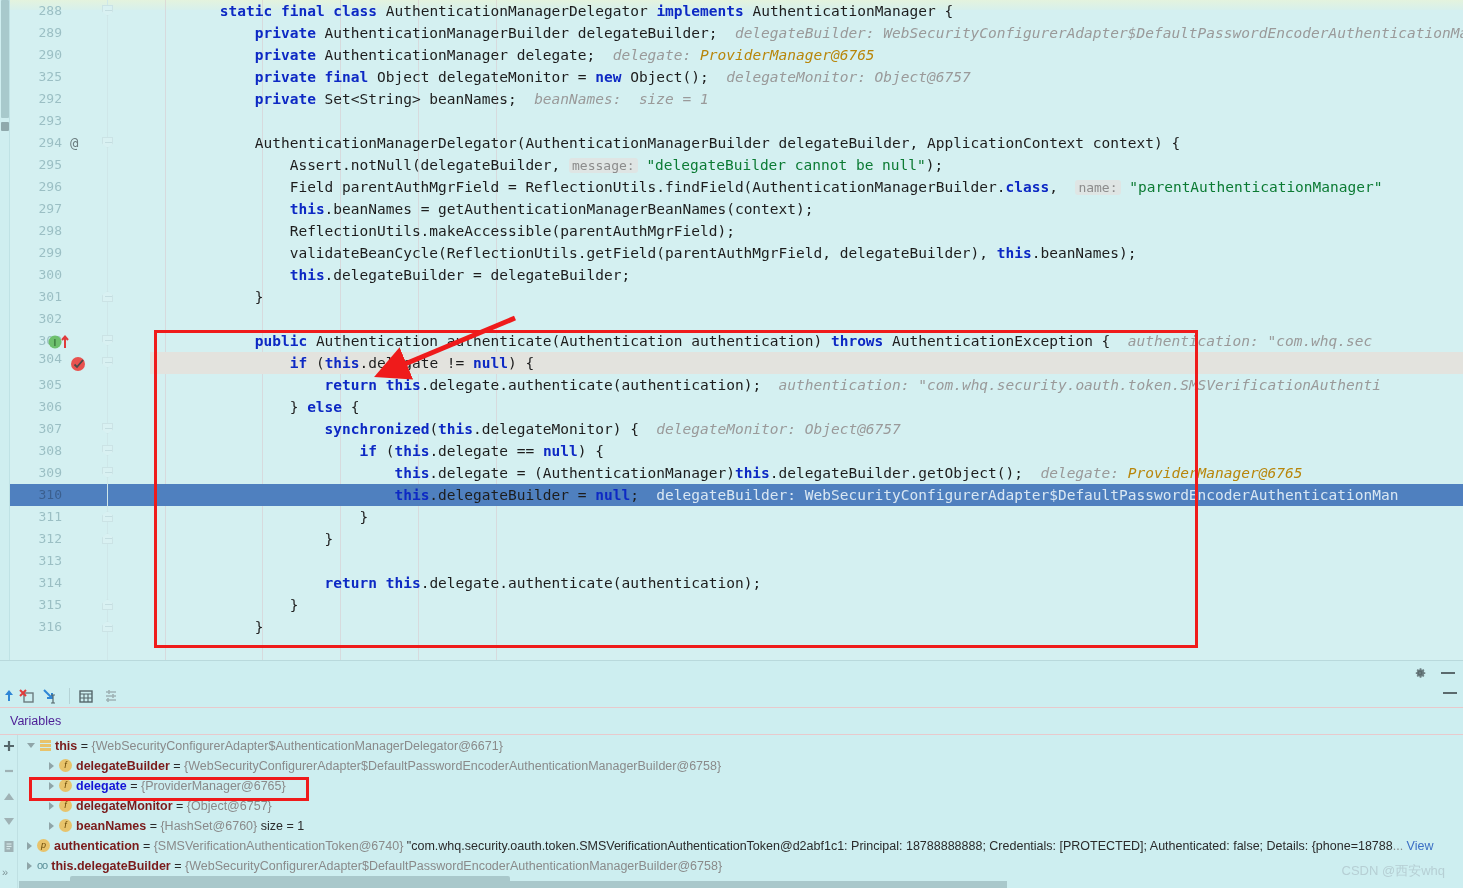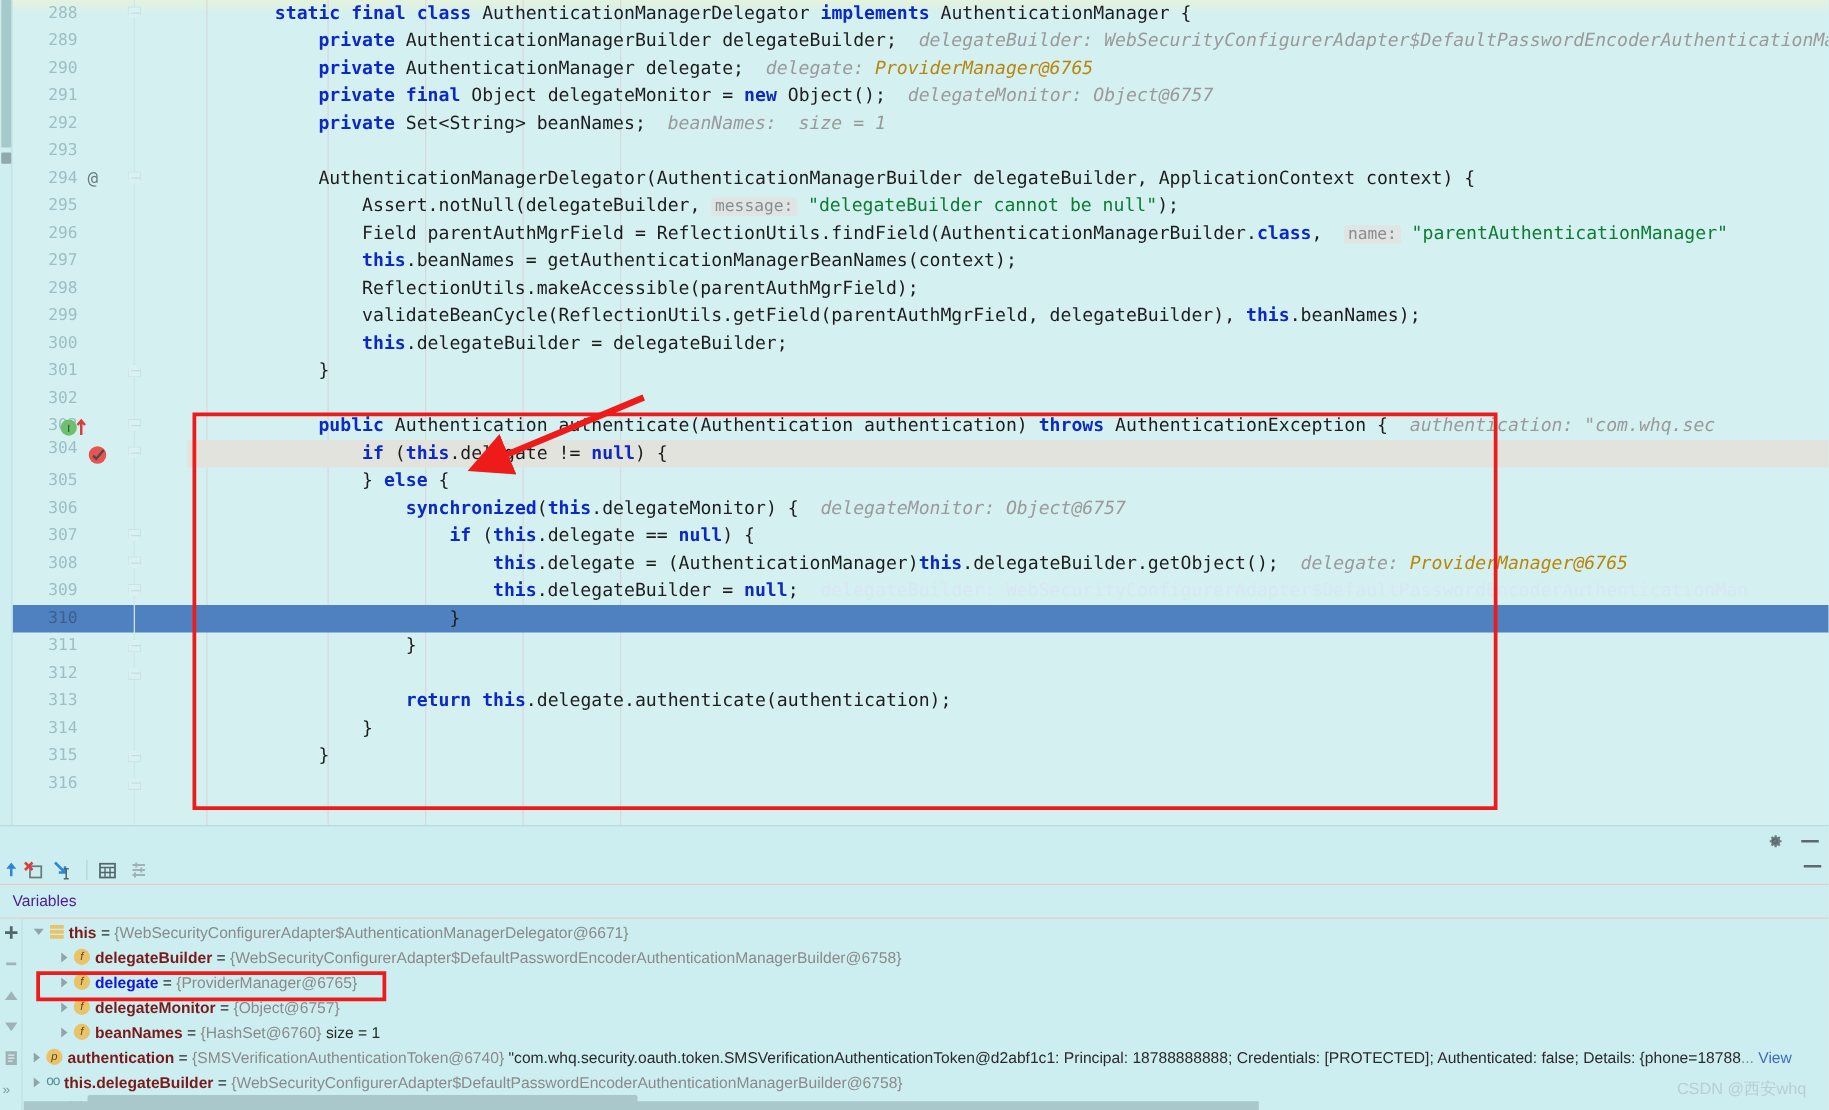--- a/index.html
+++ b/index.html
@@ -210,20 +210,21 @@
         <div class="codeline"><span>                Assert.notNull(delegateBuilder, </span><span class="paramhint">message:</span><span> </span><span class="str">"delegateBuilder cannot be null"</span><span>);</span></div>
         <div class="codeline"><span>                Field parentAuthMgrField = ReflectionUtils.findField(AuthenticationManagerBuilder.</span><span class="kw">class</span><span>,  </span><span class="paramhint">name:</span><span> </span><span class="str">"parentAuthenticationManager"</span></div>
         <div class="codeline"><span>                </span><span class="kw">this</span><span>.beanNames = getAuthenticationManagerBeanNames(context);</span></div>
         <div class="codeline"><span>                ReflectionUtils.makeAccessible(parentAuthMgrField);</span></div>
         <div class="codeline"><span>                validateBeanCycle(ReflectionUtils.getField(parentAuthMgrField, delegateBuilder), </span><span class="kw">this</span><span>.beanNames);</span></div>
         <div class="codeline"><span>                </span><span class="kw">this</span><span>.delegateBuilder = delegateBuilder;</span></div>
         <div class="codeline"><span>            }</span></div>
         <div class="codeline"></div>
         <div class="codeline"><span>            </span><span class="kw">public</span><span> Authentication authenticate(Authentication authentication) </span><span class="kw">throws</span><span> AuthenticationException {  </span><span class="hint">authentication: "com.whq.sec</span></div>
         <div class="codeline"><span>                </span><span class="kw">if</span><span> (</span><span class="kw">this</span><span>.delegate != </span><span class="kw">null</span><span>) {</span></div>
+        <div class="codeline"><span>                    </span><span class="kw">return</span><span> </span><span class="kw">this</span><span>.delegate.authenticate(authentication);  </span><span class="hint">authentication: "com.whq.security.oauth.token.SMSVerificationAuthenti</span></div>
         <div class="codeline"><span>                } </span><span class="kw">else</span><span> {</span></div>
         <div class="codeline"><span>                    </span><span class="kw">synchronized</span><span>(</span><span class="kw">this</span><span>.delegateMonitor) {  </span><span class="hint">delegateMonitor: Object@6757</span></div>
         <div class="codeline"><span>                        </span><span class="kw">if</span><span> (</span><span class="kw">this</span><span>.delegate == </span><span class="kw">null</span><span>) {</span></div>
         <div class="codeline"><span>                            </span><span class="kw">this</span><span>.delegate = (AuthenticationManager)</span><span class="kw">this</span><span>.delegateBuilder.getObject();  </span><span class="hint">delegate: </span><span class="hintval">ProviderManager@6765</span></div>
         <div class="codeline"><span>                            </span><span class="kw">this</span><span>.delegateBuilder = </span><span class="kw">null</span><span>;  </span><span class="onwhite">delegateBuilder: WebSecurityConfigurerAdapter$DefaultPasswordEncoderAuthenticationMan</span></div>
         <div class="codeline"><span>                        }</span></div>
         <div class="codeline"><span>                    }</span></div>
         <div class="codeline"></div>
         <div class="codeline"><span>                    </span><span class="kw">return</span><span> </span><span class="kw">this</span><span>.delegate.authenticate(authentication);</span></div>
         <div class="codeline"><span>                }</span></div>
@@ -237,21 +238,21 @@
     <div class="thumb" style="top:0px;height:118px;"></div>
     <div class="thumb" style="top:122px;height:9px;background:#8fa9ac;"></div>
   </div>
 
   <div id="gutter">
       <div class="foldline"></div>
       <div class="lineno" style="top: 0px;">288</div>
       <div class="fold down" style="top: 5px;"></div>
       <div class="lineno" style="top: 22px;">289</div>
       <div class="lineno" style="top: 44px;">290</div>
-      <div class="lineno" style="top: 66px;">291</div>
+      <div class="lineno" style="top: 66px;">325</div>
       <div class="lineno" style="top: 88px;">292</div>
       <div class="lineno" style="top: 110px;">293</div>
       <div class="lineno" style="top: 132px;">294</div>
       <div class="gutter-icon" style="left: 60px; top: 135px; font-size: 14px; color: rgb(107, 123, 126); font-family: &quot;DejaVu Sans Mono&quot;, monospace;">@</div>
       <div class="fold down" style="top: 137px;"></div>
       <div class="lineno" style="top: 154px;">295</div>
       <div class="lineno" style="top: 176px;">296</div>
       <div class="lineno" style="top: 198px;">297</div>
       <div class="lineno" style="top: 220px;">298</div>
       <div class="lineno" style="top: 242px;">299</div>

